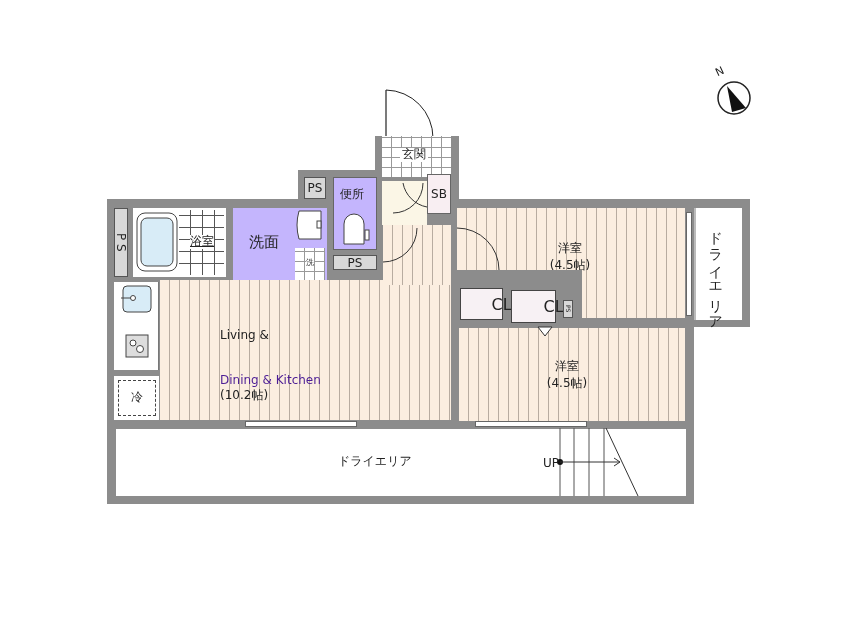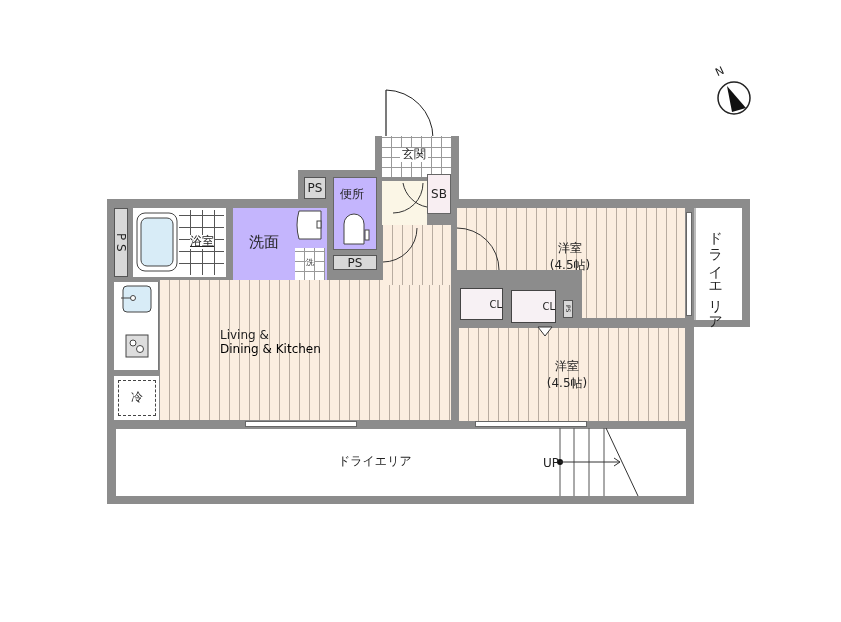--- a/index.html
+++ b/index.html
@@ -24,21 +24,21 @@
   }
   .blue { background:#c4b5fd; }
   .pinkish { background:#f8eef2; }
   .cream { background:#fbf6e6; }
   .white { background:#ffffff; }
   .ps-box { background:#d8d8d8; border:1px solid #555; display:flex; align-items:center; justify-content:center; font-size:12px; color:#222; }
   .label { position:absolute; color:#222; text-align:center; white-space:nowrap; line-height:1.15; }
   .lbl-sm { font-size:12px; }
   .lbl-md { font-size:15px; }
   .vert { writing-mode:vertical-rl; font-size:14px; letter-spacing:1px; }
-  .cl { background:#f7f1f4; border:1px solid #444; display:flex; align-items:center; justify-content:flex-end; font-size:10px; color:#222;padding-left:40px; }
+  .cl { background:#f7f1f4; border:1px solid #444; display:flex; align-items:center; justify-content:center; font-size:16px; color:#222;padding-left:40px; }
   svg { position:absolute; overflow:visible; }
 </style>
 </head>
 <body>
 
 <div class="abs" style="left:712px;top:66px;width:44px;height:52px;">
   <span class="label" style="left:4px;top:0px;font-size:11px;transform:rotate(-25deg);">N</span>
   <svg width="40" height="40" style="left:4px;top:14px;">
     <circle cx="18" cy="18" r="16" fill="#fff" stroke="#222" stroke-width="1.5"></circle>
     <polygon points="11,6 30,28 16,32" fill="#111"></polygon>
@@ -105,21 +105,22 @@
   </svg>
   <div class="abs tile-entry" style="left:62px;top:40px;width:30px;height:33px;">
     <span class="label" style="left:11px;top:10px;font-size:8px;background:#fff;">洗</span>
   </div>
 </div>
 
 <div class="abs floor-wood" style="left:160px;top:280px;width:291px;height:140px;"></div>
 <div class="abs floor-wood" style="left:383px;top:225px;width:68px;height:60px;"></div>
 <div class="abs" style="left:220px;top:328px;width:140px;text-align:left;">
   <div class="lbl-sm" style="color:#222;">Living &amp;</div>
-  <div class="lbl-sm" style="color:#000000;">Dining &amp; Kitchen</div>
+  <div class="lbl-sm" style="color:#4c1d95;margin-top:31px;">Dining &amp; Kitchen</div>
+  <div class="lbl-sm" style="color:#222;">(10.2帖)</div>
 </div>
 <svg width="50" height="40" style="left:383px;top:226px;">
   <path d="M0,36 A34,34 0 0 0 34,2" fill="none" stroke="#333" stroke-width="1"></path>
 </svg>
 
 <div class="abs white" style="left:114px;top:282px;width:45px;height:88px;border-right:1px solid #777;">
   <svg width="32" height="30" style="left:7px;top:2px;">
     <rect x="2" y="2" width="28" height="26" rx="4" fill="#d8ecf7" stroke="#444" stroke-width="1"></rect>
     <line x1="0" y1="14" x2="12" y2="14" stroke="#444"></line>
     <circle cx="12" cy="14" r="2.5" fill="#fff" stroke="#444"></circle>

